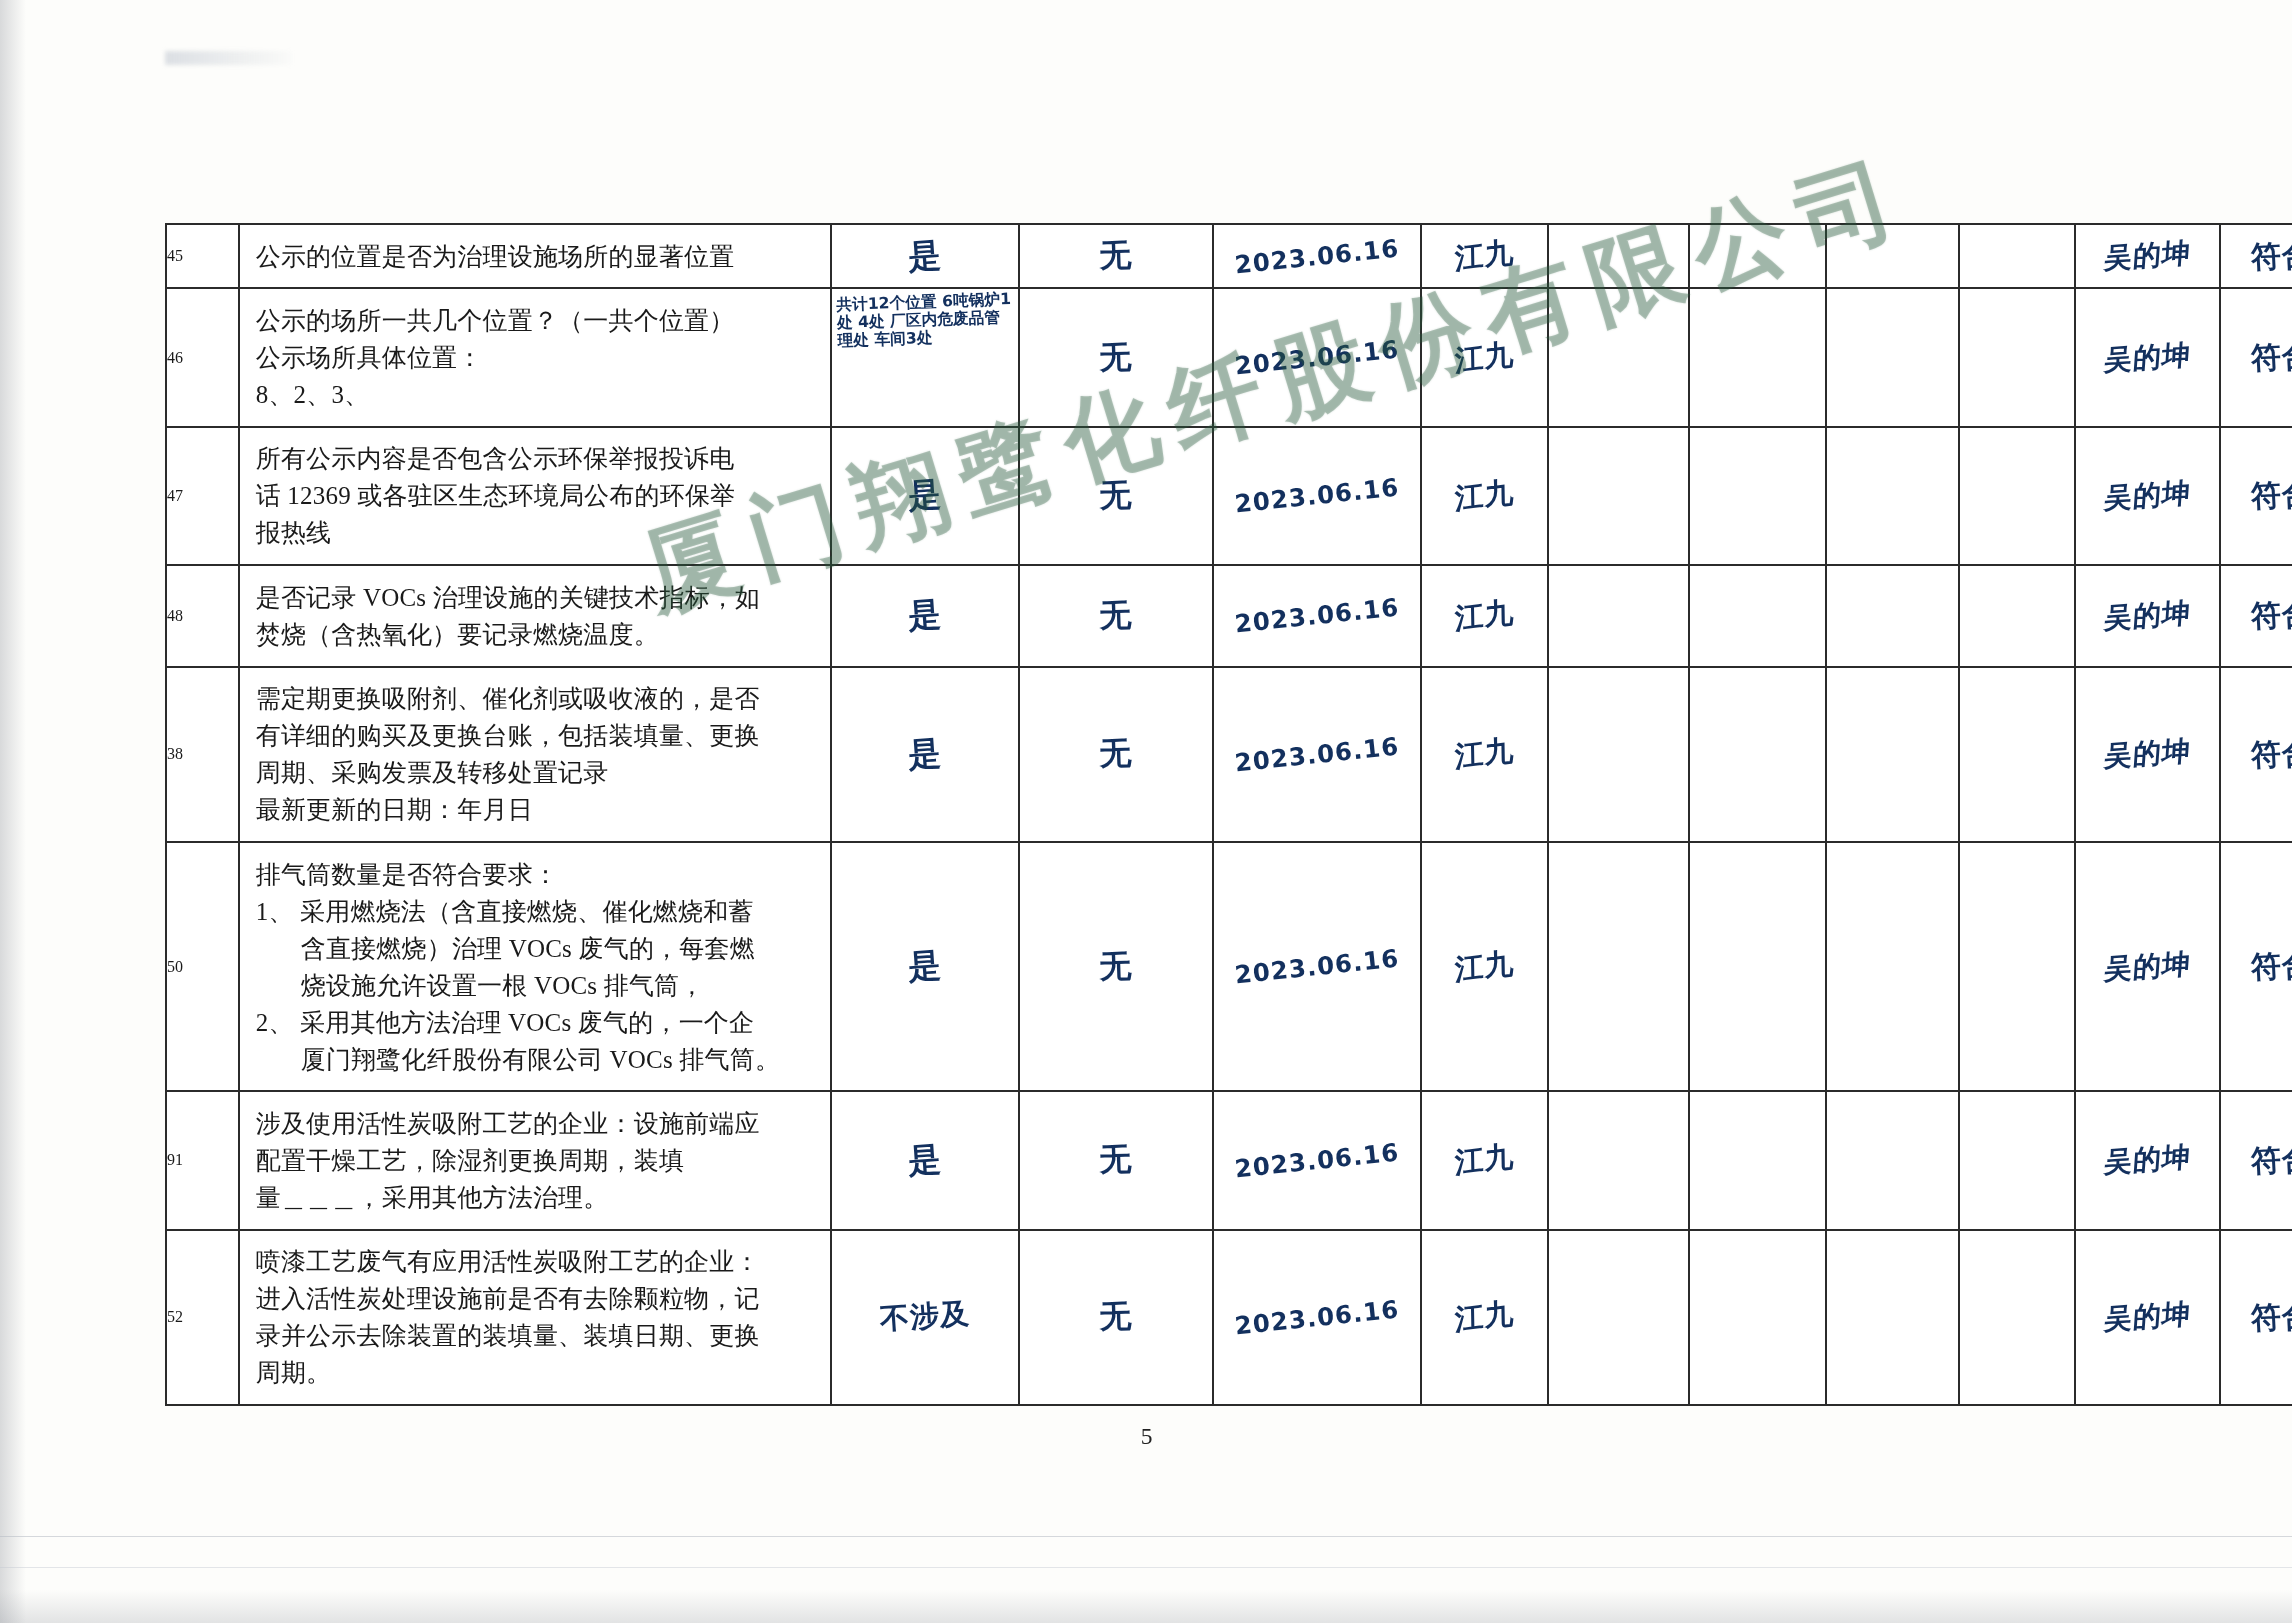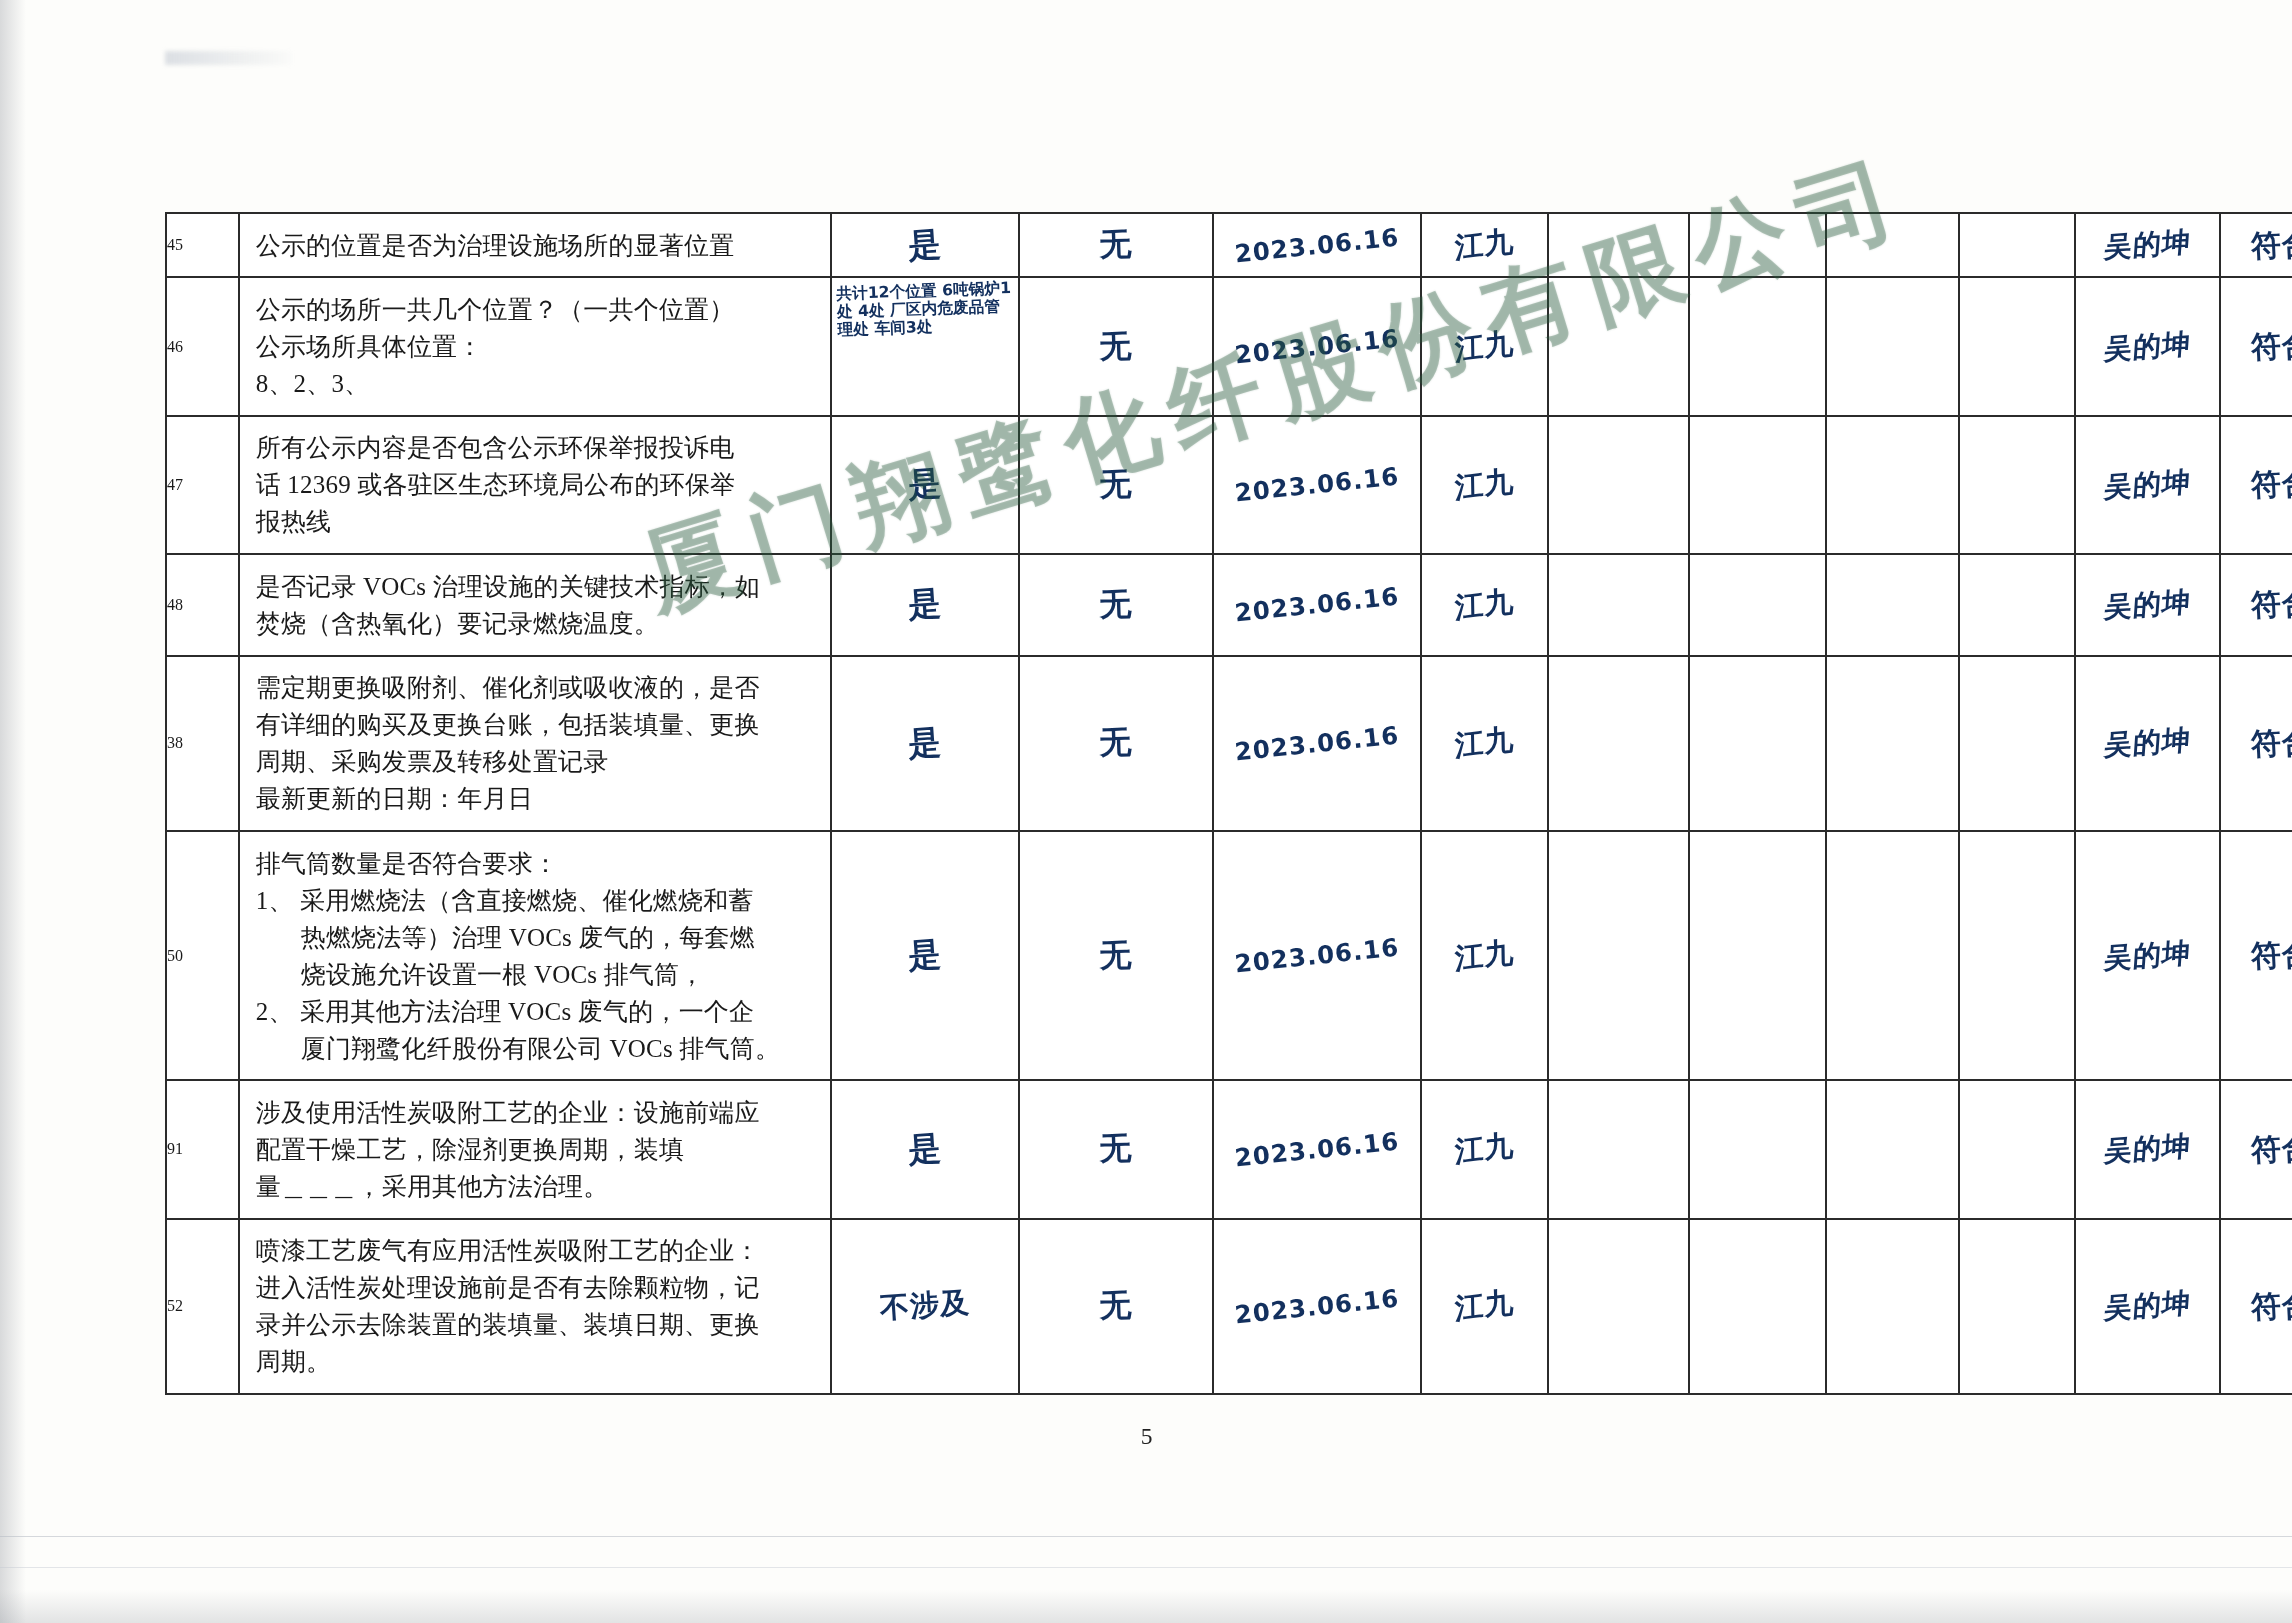--- a/index.html
+++ b/index.html
@@ -61,21 +61,21 @@
     bottom: 55px;
     width: 100%;
     height: 1px;
     background: rgba(195,200,208,0.45);
   }
 
   
   .table-wrap {
     position: absolute;
     left: 165px;
-    top: 212px;
+    top: 223px;
     width: 2081px;
   }
   table.checklist {
     border-collapse: collapse;
     table-layout: fixed;
     width: 2081px;
     background: #ffffff;
   }
   table.checklist td {
     border: 2px solid #2b2b2b;
@@ -405,21 +405,21 @@
               <span class="hw hw-res">符合</span>
             </td>
         </tr>
 
         <tr style="height:241px;">
           <td>50</td>
           <td>
             <div class="item-text">
               <span class="ln">排气筒数量是否符合要求：</span>
               <span class="ind">1、 采用燃烧法（含直接燃烧、催化燃烧和蓄</span>
-              <span class="ind2">热燃烧法等）治理 VOCs 废气的，每套燃</span>
+              <span class="ind2">含直接燃烧）治理 VOCs 废气的，每套燃</span>
               <span class="ind2">烧设施允许设置一根 VOCs 排气筒，</span>
               <span class="ind">2、 采用其他方法治理 VOCs 废气的，一个企</span>
               <span class="ind2">厦门翔鹭化纤股份有限公司 VOCs 排气筒。</span>
             </div>
           </td>
           <td class="cell-bottom-lg">
               <span class="hw hw-yes">是</span>
             </td>
           <td class="cell-bottom-lg">
               <span class="hw hw-no">无</span>

